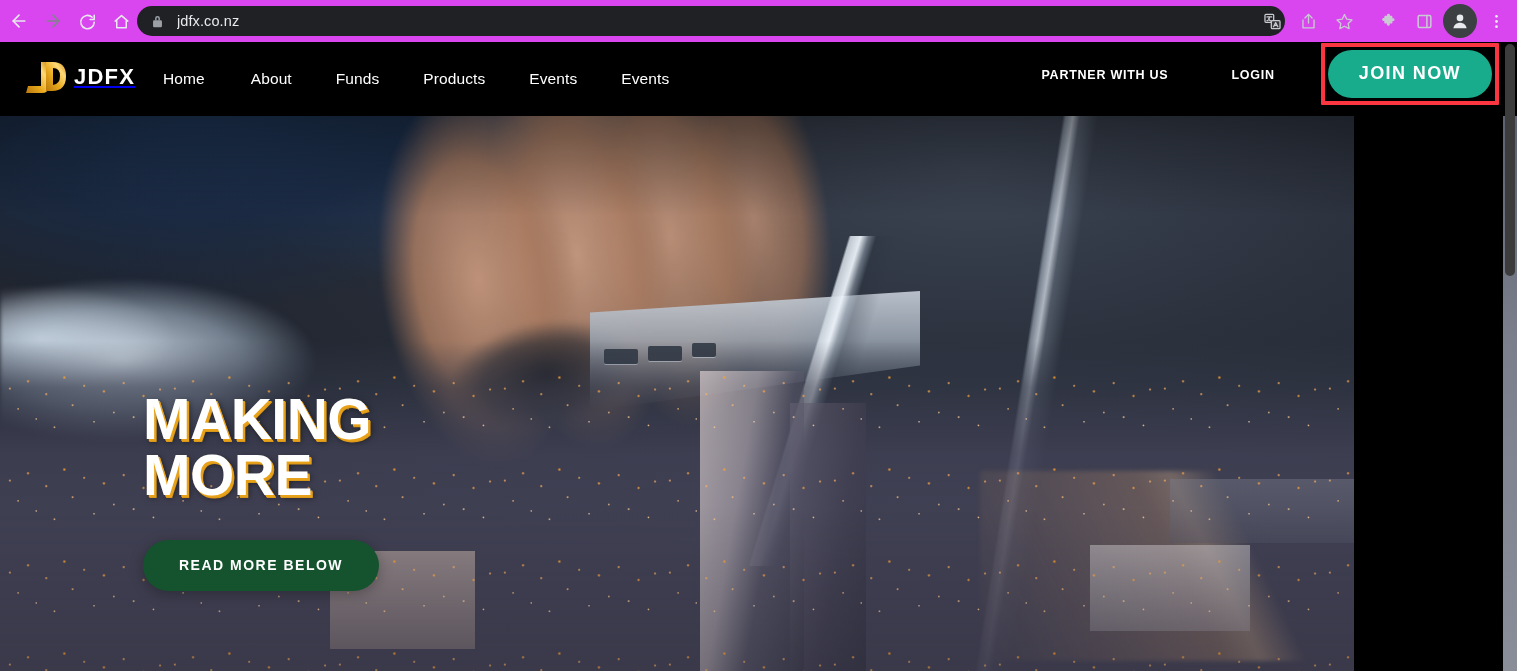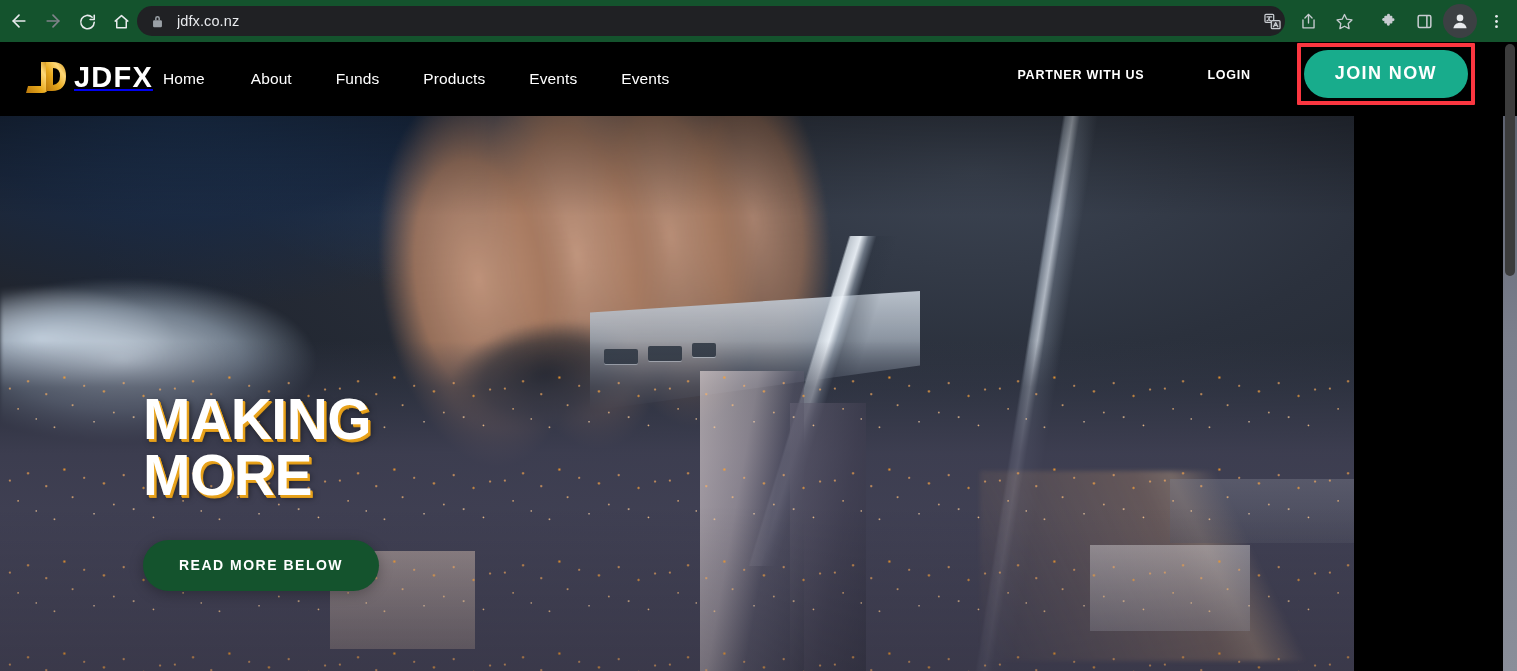--- a/index.html
+++ b/index.html
@@ -6,21 +6,21 @@
   html, body {
     width:1517px; height:671px;
     overflow:hidden;
     background:#202124;
     font-family:"Liberation Sans", sans-serif;
   }
 
   
   #browser-chrome{
     position:absolute; left:0; top:0; width:1517px; height:42px;
-    background:#14532d;
+    background:#d946ef;
     display:flex; align-items:center;
   }
   .nav-btns{ display:flex; align-items:center; gap:0; padding-left:2px; }
   .chrome-icon-btn{
     width:34px; height:34px; border-radius:50%;
     display:flex; align-items:center; justify-content:center;
     flex:0 0 auto;
   }
   .chrome-icon-btn svg{ display:block; }
 
@@ -57,37 +57,37 @@
     position:absolute; left:0; top:0; width:1503px; height:74px;
     background:#000;
     z-index:30;
   }
   #logo-wrap{
     position:absolute; left:22px; top:13px;
     display:flex; align-items:center; gap:4px;
   }
   #logo-mark{ width:48px; height:44px; display:block; }
   #logo-text{
-    color:#fff; font-size:29px; font-weight:700; letter-spacing:1.2px;
+    color:#fff; font-size:22px; font-weight:700; letter-spacing:1.2px;
     line-height:1;
   }
 
   #main-nav{
     position:absolute; left:163px; top:0; height:74px;
     display:flex; align-items:center; gap:0;
   }
   .nav-link{
     color:#ffffff; font-size:15.5px; font-weight:400;
     padding:0 22px; text-decoration:none; white-space:nowrap;
     letter-spacing:.1px;
   }
   .nav-link.first{ padding-left:0; padding-right:24px; }
 
   #header-right{
-    position:absolute; right:28px; top:0; height:66px;
+    position:absolute; right:4px; top:0; height:66px;
     display:flex; align-items:center;
   }
   .util-link{
     color:#fff; font-size:12.5px; font-weight:600; letter-spacing:.75px;
     text-decoration:none; white-space:nowrap;
   }
   #partner-link{ margin-right:63px; }
   #login-link{ margin-right:46px; }
 
   #join-highlight{

